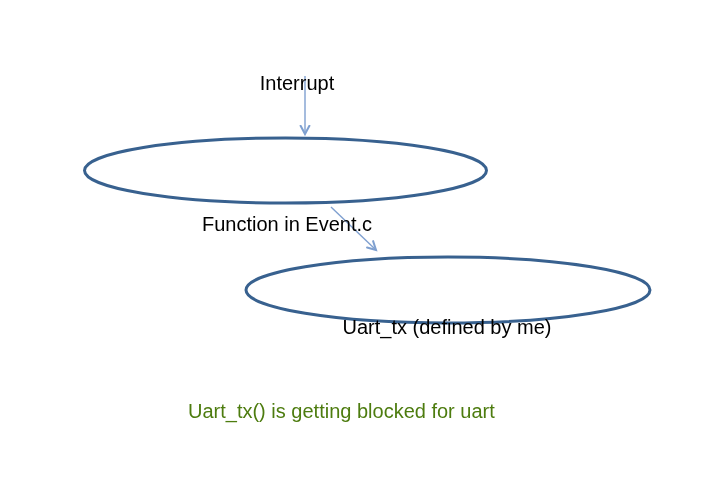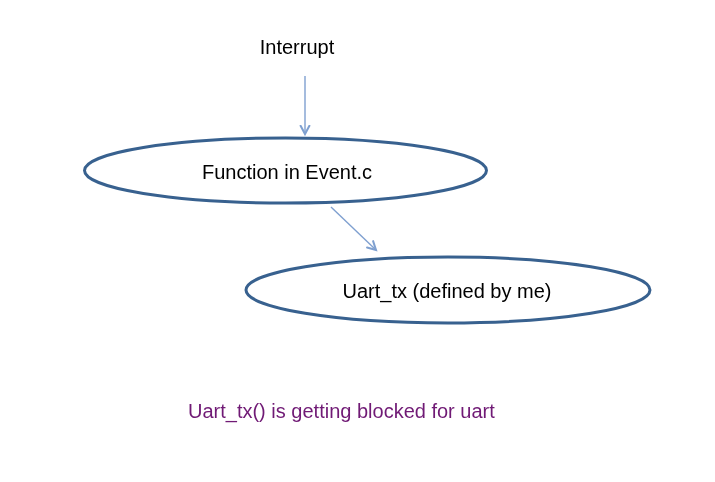--- a/index.html
+++ b/index.html
@@ -20,34 +20,35 @@
     left: 0;
     top: 0;
     width: 715px;
     height: 482px;
   }
   .label {
     position: absolute;
     color: #000000;
     font-size: 20px;
     white-space: nowrap;
+    margin-top: 36px;
   }
   .label.centered {
     transform: translate(-50%, -50%);
     text-align: center;
   }
   .label.top-centered {
     transform: translateX(-50%);
     text-align: center;
   }
   .caption {
     position: absolute;
     left: 188px;
     top: 396px;
-    color: #701a75;
+    color: #4d7c0f;
     font-size: 20px;
     line-height: 30px;
     text-align: right;
   }
 </style>
 </head>
 <body>
 
 <div class="canvas">
 
@@ -62,21 +63,21 @@
 
     <ellipse cx="448" cy="290" rx="202" ry="33" fill="#FFFFFF" stroke-width="3" stroke="#38618F"></ellipse>
 
     <line x1="305" y1="76" x2="305" y2="134" stroke-width="1.4" marker-end="url(#arrowhead)" stroke="#7FA0D0"></line>
 
     <line x1="331" y1="207" x2="376" y2="250" stroke-width="1.4" marker-end="url(#arrowhead)" stroke="#7FA0D0"></line>
   </svg>
 
   <div class="label top-centered" style="left:297px; top:36px;">Interrupt</div>
 
-  <div class="label centered" style="left:287px; top:172px;">Function in Event.c</div>
+  <div class="label centered" style="left:287px; top:188px;">Function in Event.c</div>
 
   <div class="label centered" style="left:447px; top:291px;">Uart_tx (defined by me)</div>
 
   <div class="caption">
     <div>Uart_tx() is getting blocked for uart</div>
   </div>
 
 </div>
 
 </body></html>

